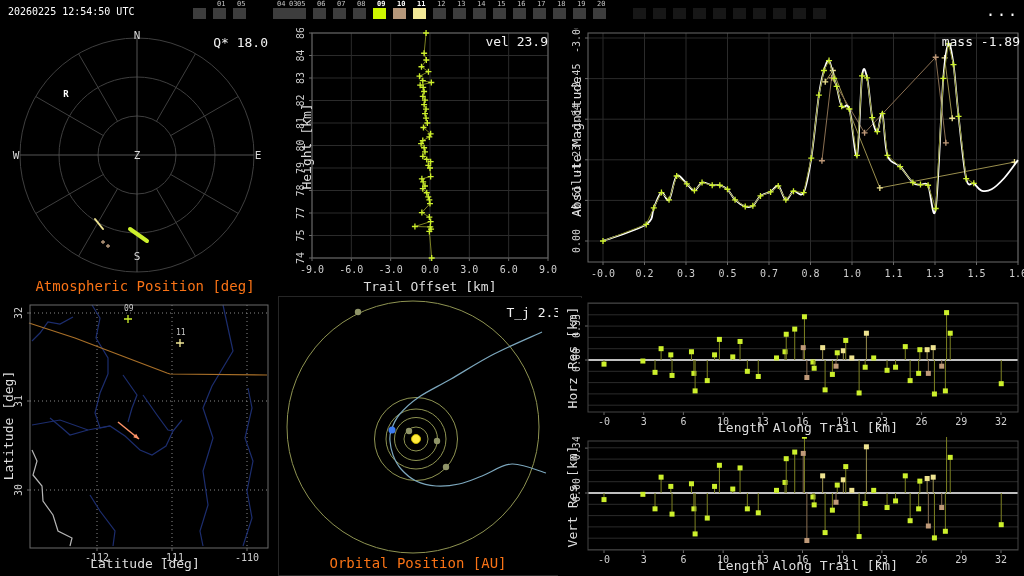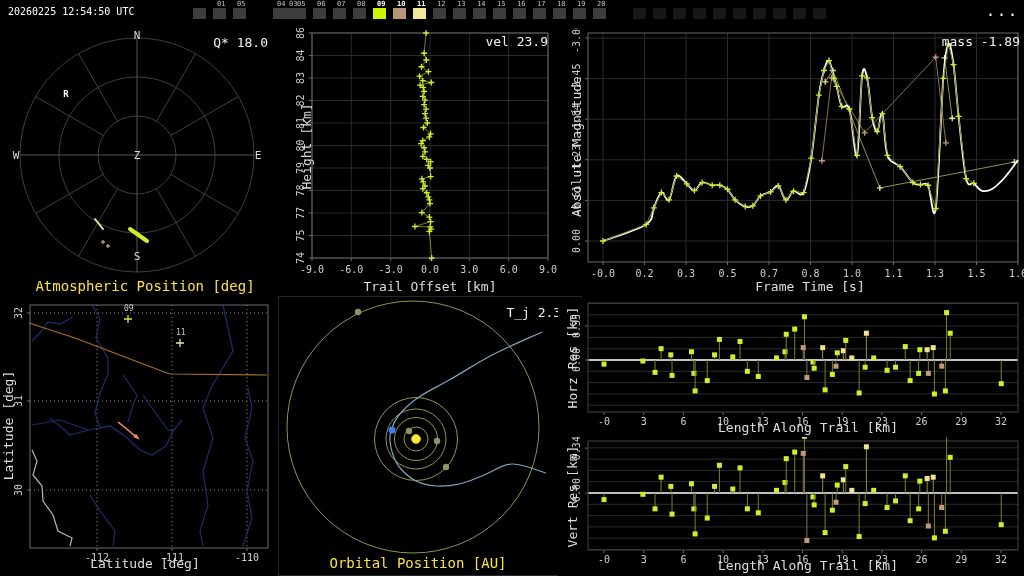--- a/index.html
+++ b/index.html
@@ -9,21 +9,21 @@
   #clock{left:8px;top:6px;font-size:10px;letter-spacing:0px;color:#fff;}
   #cams{left:192px;top:0;width:660px;height:28px;}
   .slot{position:absolute;top:0;width:20px;height:28px;}
   .slot .sq{position:absolute;left:1px;top:8px;width:13px;height:11px;background:#3d3d3d;}
   .slot .lbl{position:absolute;left:5px;top:0px;font-size:7px;line-height:8px;color:#c4c4c4;}
   .slot.active .lbl{color:#fff;font-weight:bold;}
   .slot.trail .sq{background:#171717;}
   #overflow{left:986px;top:2px;font-size:15px;letter-spacing:2px;color:#fff;cursor:default;}
   .panel{position:absolute;background:#000;}
   .badge{position:absolute;font-size:13px;color:#f2f2f2;white-space:pre;text-align:right;}
-  .ptitle{position:absolute;font-size:14px;color:#fde047;text-align:center;white-space:pre;}
+  .ptitle{position:absolute;font-size:14px;color:#f97316;text-align:center;white-space:pre;}
   .xlab{position:absolute;font-size:13px;color:#dedede;text-align:center;white-space:pre;}
   .ylab{position:absolute;font-size:13px;color:#dedede;white-space:pre;transform:rotate(-90deg);transform-origin:center;text-align:center;}
   svg{position:absolute;left:0;top:0;}
 </style>
 </head>
 <body>
 
 <div id="root">
 
   <div class="abs" id="clock">20260225 12:54:50 UTC</div>
@@ -399,21 +399,20 @@
         <path d="M365.0917992656059 157.27450980392157H371.0917992656059M368.0917992656059 154.27450980392157V160.27450980392157" stroke="#cdf02c" stroke-width="1.3" fill="none"></path>
         <path d="M372.71113831089355 180.49346405228758H378.71113831089355M375.71113831089355 177.49346405228758V183.49346405228758" stroke="#cdf02c" stroke-width="1.3" fill="none"></path>
         <path d="M380.3304773561812 50.46732026143789H386.3304773561812M383.3304773561812 47.46732026143789V53.46732026143789" stroke="#cdf02c" stroke-width="1.3" fill="none"></path>
         <path d="M385.4100367197063 15.970588235294116H391.4100367197063M388.4100367197063 12.970588235294116V18.970588235294116" stroke="#cdf02c" stroke-width="1.3" fill="none"></path>
         <path d="M390.48959608323133 36.535947712418306H396.48959608323133M393.48959608323133 33.535947712418306V39.535947712418306" stroke="#cdf02c" stroke-width="1.3" fill="none"></path>
         <path d="M395.56915544675644 88.281045751634H401.56915544675644M398.56915544675644 85.281045751634V91.281045751634" stroke="#cdf02c" stroke-width="1.3" fill="none"></path>
         <path d="M403.1884944920441 150.640522875817H409.1884944920441M406.1884944920441 147.640522875817V153.640522875817" stroke="#cdf02c" stroke-width="1.3" fill="none"></path>
         <path d="M410.8078335373317 155.2843137254902H416.8078335373317M413.8078335373317 152.2843137254902V158.2843137254902" stroke="#cdf02c" stroke-width="1.3" fill="none"></path>
       </svg>
     <div class="badge" style="right:4px;top:6px;">mass -1.89</div>
-    <div class="xlab" style="left:110px;width:280px;top:251px;">Frame Time [s]</div>
     <div class="ylab" style="left:-84px;top:111px;width:200px;">Absolute Magnitude</div>
   </div>
 
   <div class="panel" style="left:0;top:298px;width:280px;height:278px;">
     <svg id="svg-map" width="280" height="278">
         <line x1="97" y1="7" x2="97" y2="250" stroke="#888" stroke-dasharray="1 3"></line>
         <line x1="97" y1="250" x2="97" y2="253" stroke="#6a6a6a"></line>
         <text x="97" y="263" fill="#cfcfcf" font-size="10" font-family="DejaVu Sans Mono,monospace" text-anchor="middle">-112</text>
         <line x1="172" y1="7" x2="172" y2="250" stroke="#888" stroke-dasharray="1 3"></line>
         <line x1="172" y1="250" x2="172" y2="253" stroke="#6a6a6a"></line>

